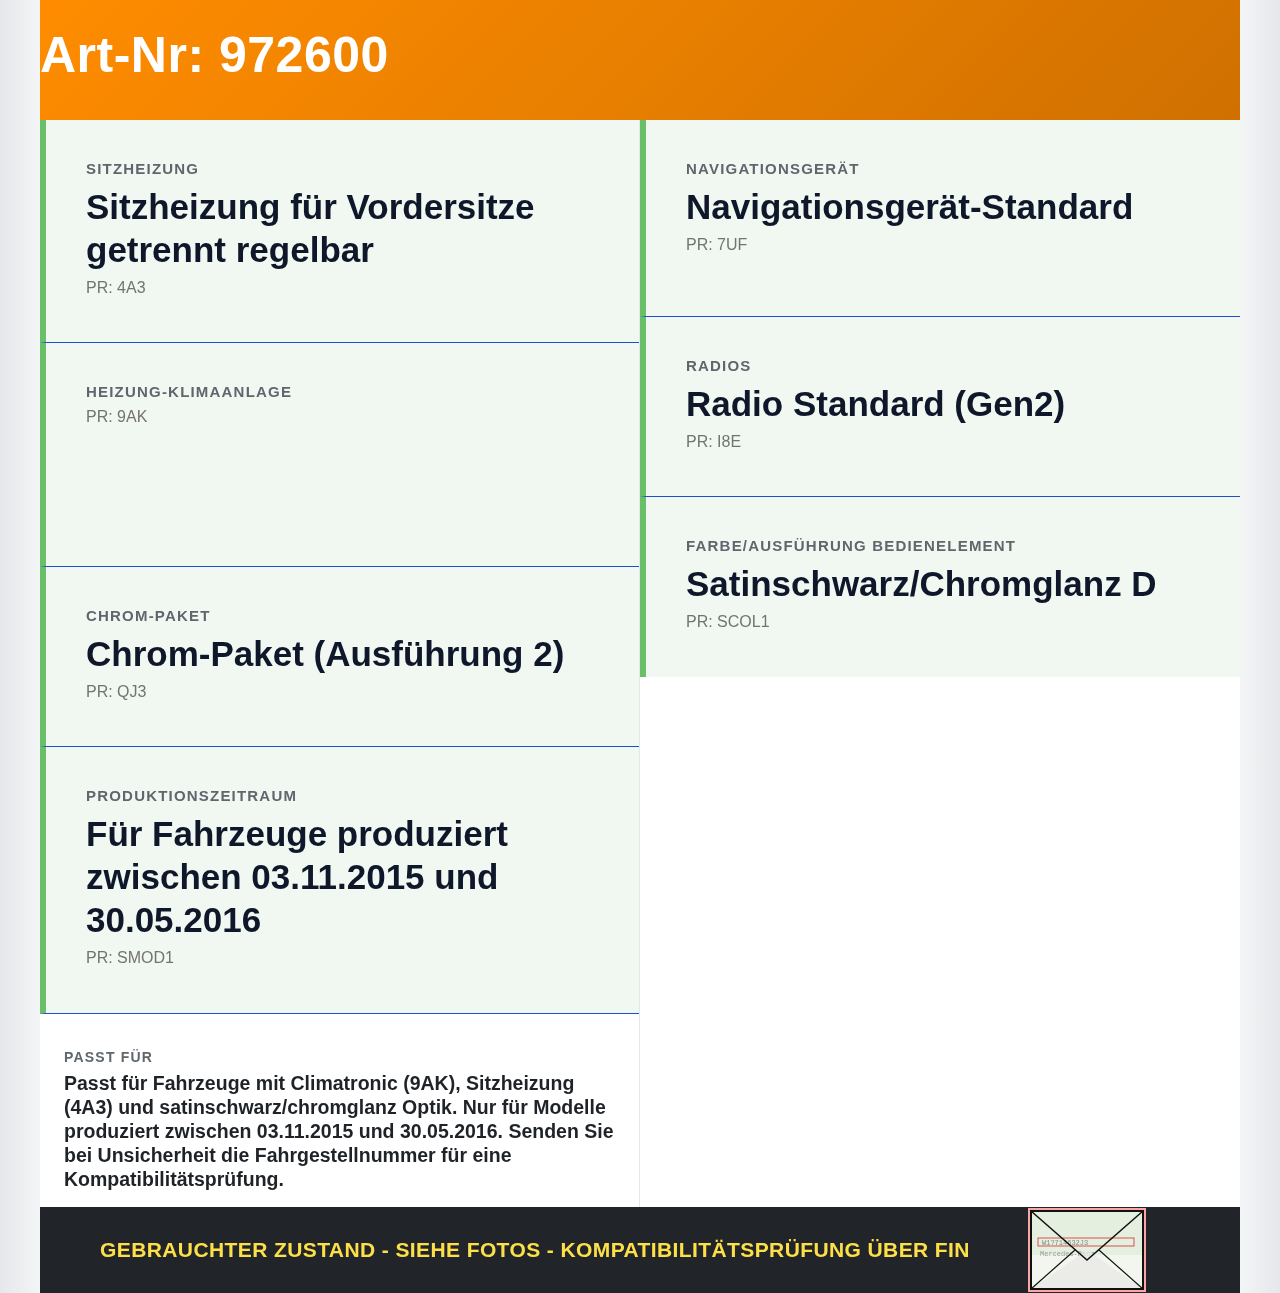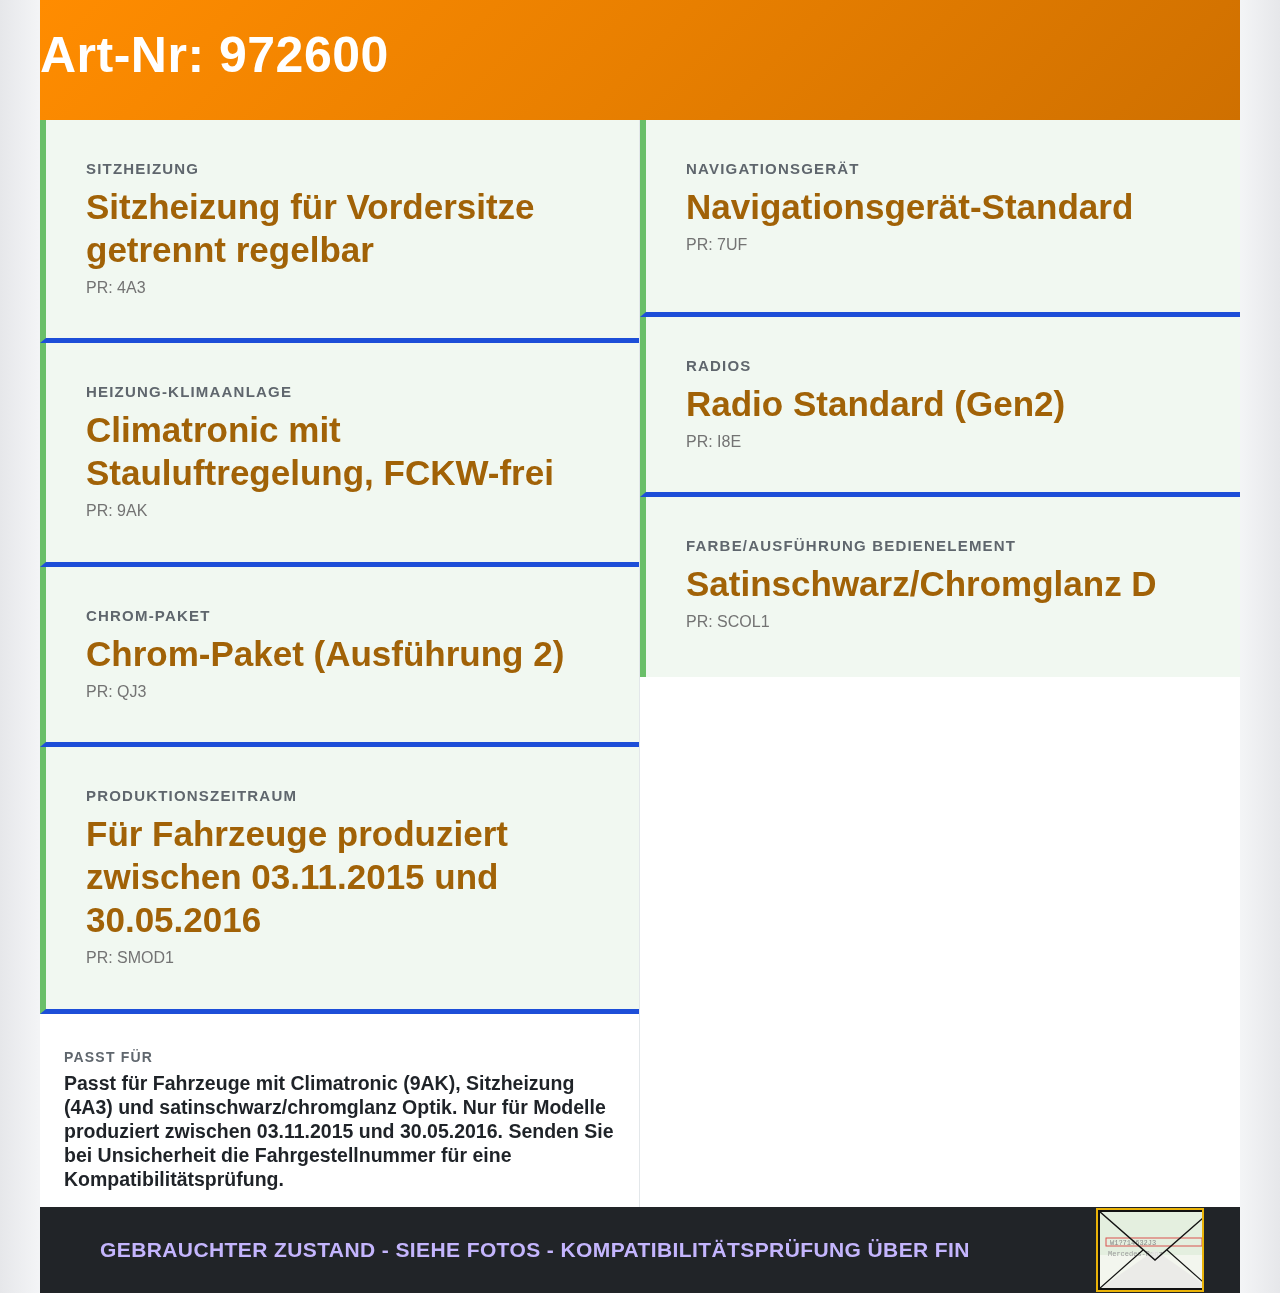--- a/index.html
+++ b/index.html
@@ -21,65 +21,64 @@
   .header h1 {
     color: #ffffff; font-size: 50px; font-weight: 700; letter-spacing: 0.5px;
     margin-top: -10px;
   }
   .grid { display: flex; height: 1087px; }
   .col { width: 600px; }
   .col.left { border-right: 1px solid #e3e7ea; }
   .card {
     background: #f1f8f1;
     border-left: 6px solid #6abf69;
-    border-bottom: 5px solid #1d4ed8;
+    border-bottom: 1px solid #1d4ed8;
     padding: 40px 40px 0 40px;
   }
   .cat {
     font-size: 15px; font-weight: 700; color: #5f666d; letter-spacing: 1.2px;
     text-transform: uppercase; margin-bottom: 8px;
   }
   .title {
-    font-size: 35px; font-weight: 700; color: #a16207; line-height: 43px;
+    font-size: 35px; font-weight: 700; color: #0f172a; line-height: 43px;
   }
   .pr { font-size: 16px; color: #737373; margin-top: 8px; }
   .passt { padding: 35px 24px 0 24px; }
   .passt .cat { font-size: 14px; margin-bottom: 6px; }
   .passt p { font-size: 19.5px; font-weight: 600; line-height: 24px; color: #1f2328; }
   .footer {
     position: absolute; left: 0; top: 1207px; width: 1200px; height: 86px;
     background: #212428; display: flex; align-items: center; padding-left: 60px;
   }
   .footer span {
-    color: #c4b5fd; font-size: 21px; font-weight: 700; letter-spacing: 0.4px;
+    color: #fde047; font-size: 21px; font-weight: 700; letter-spacing: 0.4px;
     margin-top: -菲0px;
   }
   .thumb {
-    position: absolute; left: 1056px; top: 1px; width: 108px; height: 84px;
-    background: #fbfbf7; border: 2px solid #eab308; overflow: hidden;
+    position: absolute; left: 988px; top: 1px; width: 118px; height: 84px;
+    background: #fbfbf7; border: 2px solid #fca5a5; overflow: hidden;
   }
 </style>
 </head>
 <body>
 
 <div class="page">
   <div class="header">
     <h1>Art-Nr: 972600</h1>
   </div>
 
   <div class="grid">
     <div class="col left">
       <div class="card" style="height:223px">
         <div class="cat">SITZHEIZUNG</div>
         <div class="title">Sitzheizung für Vordersitze getrennt regelbar</div>
         <div class="pr">PR: 4A3</div>
       </div>
       <div class="card" style="height:224px">
         <div class="cat">HEIZUNG-KLIMAANLAGE</div>
-        <div class="title">Climatronic mit Stauluftregelung, FCKW-frei</div>
         <div class="pr">PR: 9AK</div>
       </div>
       <div class="card" style="height:180px">
         <div class="cat">CHROM-PAKET</div>
         <div class="title">Chrom-Paket (Ausführung 2)</div>
         <div class="pr">PR: QJ3</div>
       </div>
       <div class="card" style="height:267px">
         <div class="cat">PRODUKTIONSZEITRAUM</div>
         <div class="title">Für Fahrzeuge produziert zwischen 03.11.2015 und 30.05.2016</div>

